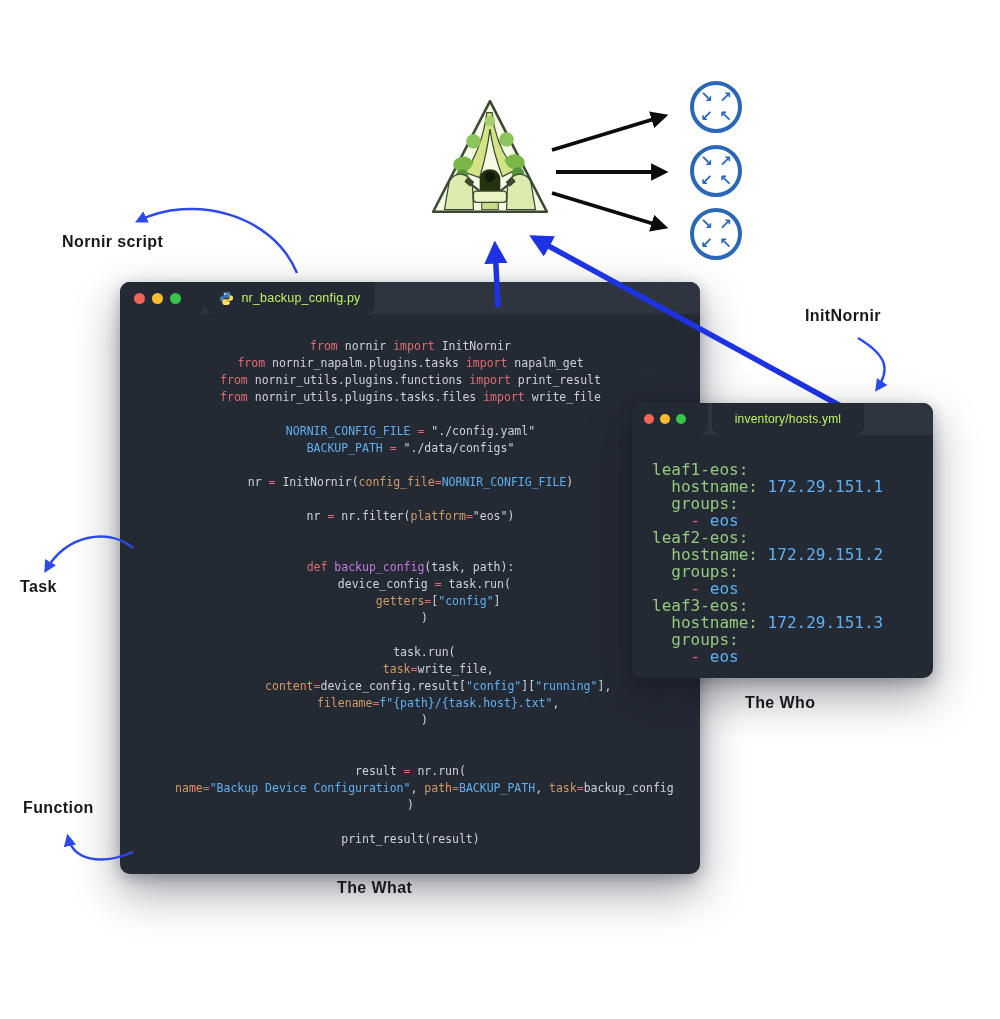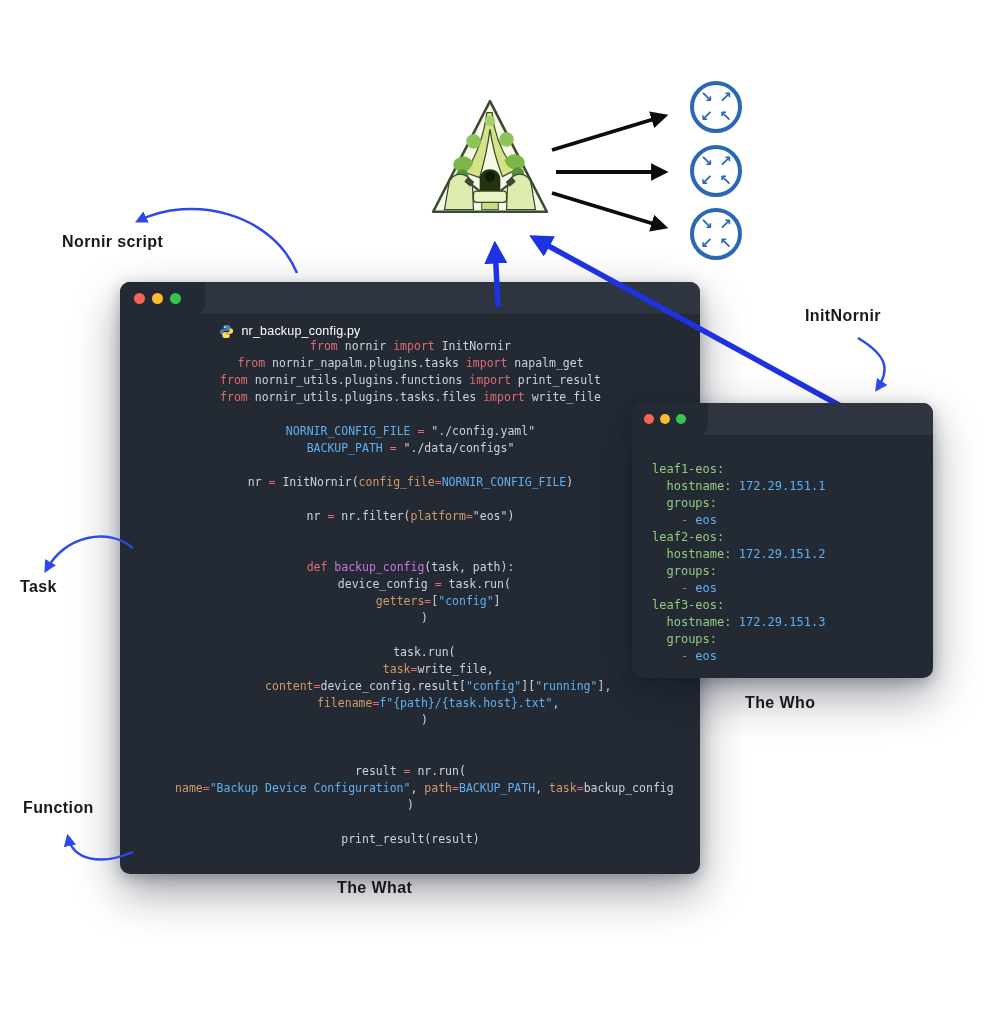--- a/index.html
+++ b/index.html
@@ -11,21 +11,21 @@
   
   .window{position:absolute;background:#242a34;border-radius:10px;
           box-shadow:0 18px 45px rgba(15,20,35,.4), 0 4px 14px rgba(15,20,35,.25);}
   .titlebar{position:absolute;top:0;left:0;right:0;height:32px;background:#2e3540;border-radius:10px 10px 0 0;}
   .tl-block{position:absolute;top:0;left:0;height:32px;background:#242a34;border-radius:10px 0 9px 0;
             display:flex;align-items:center;gap:7px;padding:0 14px;box-sizing:border-box;}
   .dot{width:11px;height:11px;border-radius:50%;}
   .dot-red{background:#f46457}.dot-yellow{background:#fbbd2e}.dot-green{background:#36c64b}
   .tab{position:absolute;top:0;height:32px;background:#242a34;border-radius:0 0 9px 9px;
        display:flex;align-items:center;justify-content:center;gap:7px;
-       color:#ffffff;font-size:12.5px;letter-spacing:.2px;margin-top:33px;}
+       color:#bef264;font-size:12.5px;letter-spacing:.2px;}
   .codebody{position:absolute;top:32px;left:0;right:0;bottom:0;overflow:hidden;
             font-family:"DejaVu Sans Mono","Liberation Mono",monospace;
             font-size:11.5px;line-height:17px;color:#ccd2dc;}
   .cl{white-space:pre;height:17px;}
   .tk-w{color:#ccd2dc}.tk-r{color:#e16a72}.tk-b{color:#5fb0f0}
   .tk-o{color:#d19a66}.tk-p{color:#c678dd}.tk-g{color:#95c97e}
 
   
   .lbl{position:absolute;font-weight:700;font-size:16px;color:#17181c;letter-spacing:.4px;white-space:nowrap;}
 
@@ -152,22 +152,25 @@
       </div>
   </div>
 
   <div class="window z-inv" style="left:632px;top:403px;width:301px;height:275px;">
     <div class="titlebar">
       <div class="tl-block" style="width:76px;padding:0 12px;gap:6px;">
         <div class="dot dot-red" style="width:10px;height:10px;"></div>
         <div class="dot dot-yellow" style="width:10px;height:10px;"></div>
         <div class="dot dot-green" style="width:10px;height:10px;"></div>
       </div>
+      <div class="tab" style="left:80px;width:152px;font-size:12px;">
+        <span>inventory/hosts.yml</span>
+      </div>
     </div>
-    <div class="codebody" style="padding:26px 14px 0 20px;font-size:12px;">
+    <div class="codebody" style="padding:26px 14px 0 20px;font-size:16px;">
         <div class="cl"><span class="tk-g">leaf1-eos:</span></div>
         <div class="cl"><span class="tk-w">  </span><span class="tk-g">hostname:</span><span class="tk-w"> </span><span class="tk-b">172.29.151.1</span></div>
         <div class="cl"><span class="tk-w">  </span><span class="tk-g">groups:</span></div>
         <div class="cl"><span class="tk-w">    </span><span class="tk-r">- </span><span class="tk-b">eos</span></div>
         <div class="cl"><span class="tk-g">leaf2-eos:</span></div>
         <div class="cl"><span class="tk-w">  </span><span class="tk-g">hostname:</span><span class="tk-w"> </span><span class="tk-b">172.29.151.2</span></div>
         <div class="cl"><span class="tk-w">  </span><span class="tk-g">groups:</span></div>
         <div class="cl"><span class="tk-w">    </span><span class="tk-r">- </span><span class="tk-b">eos</span></div>
         <div class="cl"><span class="tk-g">leaf3-eos:</span></div>
         <div class="cl"><span class="tk-w">  </span><span class="tk-g">hostname:</span><span class="tk-w"> </span><span class="tk-b">172.29.151.3</span></div>

